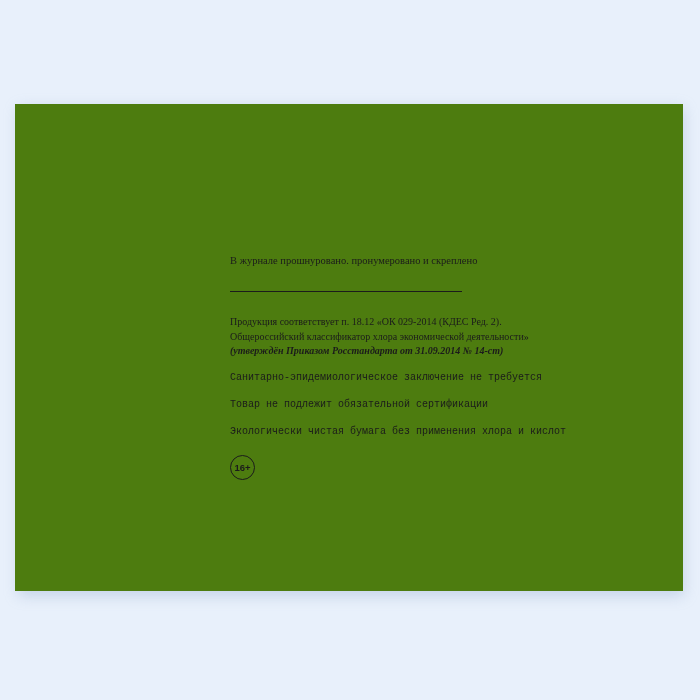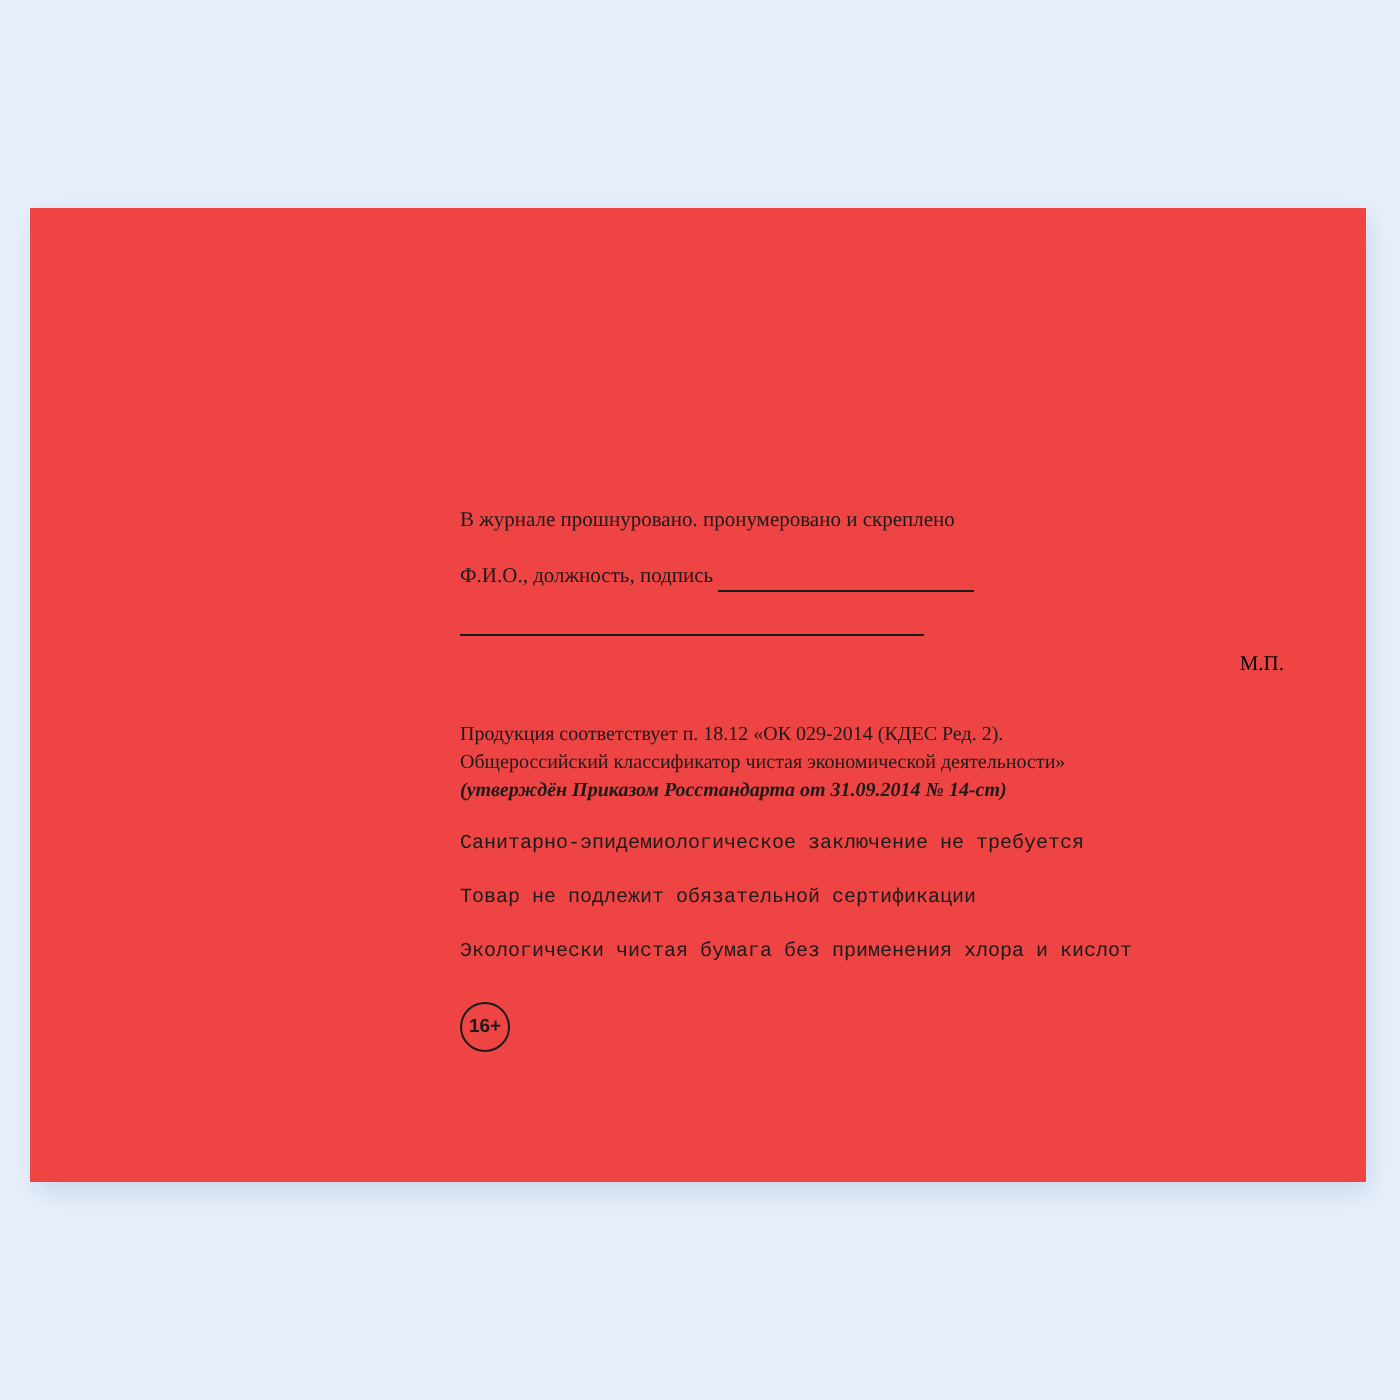--- a/index.html
+++ b/index.html
@@ -27,21 +27,21 @@
     background: rgba(120,150,190,0.30);
     filter: blur(7px);
     border-radius: 2px;
   }
   .page {
     position: absolute;
     left: 15px;
     top: 104px;
     width: 668px;
     height: 487px;
-    background: #ef4444;
+    background: #4d7c0f;
   }
   .doc-body {
     position: absolute;
     left: 215px;
     top: 150px;
     width: 420px;
   }
   .line {
     font-size: 10.5px;
     color: #1b1b1b;
@@ -131,35 +131,30 @@
   <div class="page-shadow"></div>
   <div class="page">
 
     <div class="doc-body">
 
       <div class="blk1">
         <div class="line l1">В журнале прошнуровано. пронумеровано и скреплено</div>
 
 
 
-        <div class="line row-fio">
-          <span>Ф.И.О., должность, подпись</span>
-          <span class="underline u-fio"></span>
-        </div>
 
         <div class="line row-fio2">
           <span class="underline u-full"></span>
         </div>
 
-        <div class="mp">М.П.</div>
       </div>
 
       <div class="blk2">
         <div class="p">Продукция соответствует п. 18.12 «ОК 029-2014 (КДЕС Ред. 2).</div>
-        <div class="p small2">Общероссийский классификатор чистая экономической деятельности»</div>
+        <div class="p small2">Общероссийский классификатор хлора экономической деятельности»</div>
         <div class="p ital">(утверждён Приказом Росстандарта от 31.09.2014 № 14-ст)</div>
         <div class="p spaced">Санитарно-эпидемиологическое заключение не требуется</div>
         <div class="p spaced">Товар не подлежит обязательной сертификации</div>
         <div class="p spaced">Экологически чистая бумага без применения хлора и кислот</div>
 
         <div class="badge-row">
           <div class="badge">16+</div>
         </div>
       </div>
 

